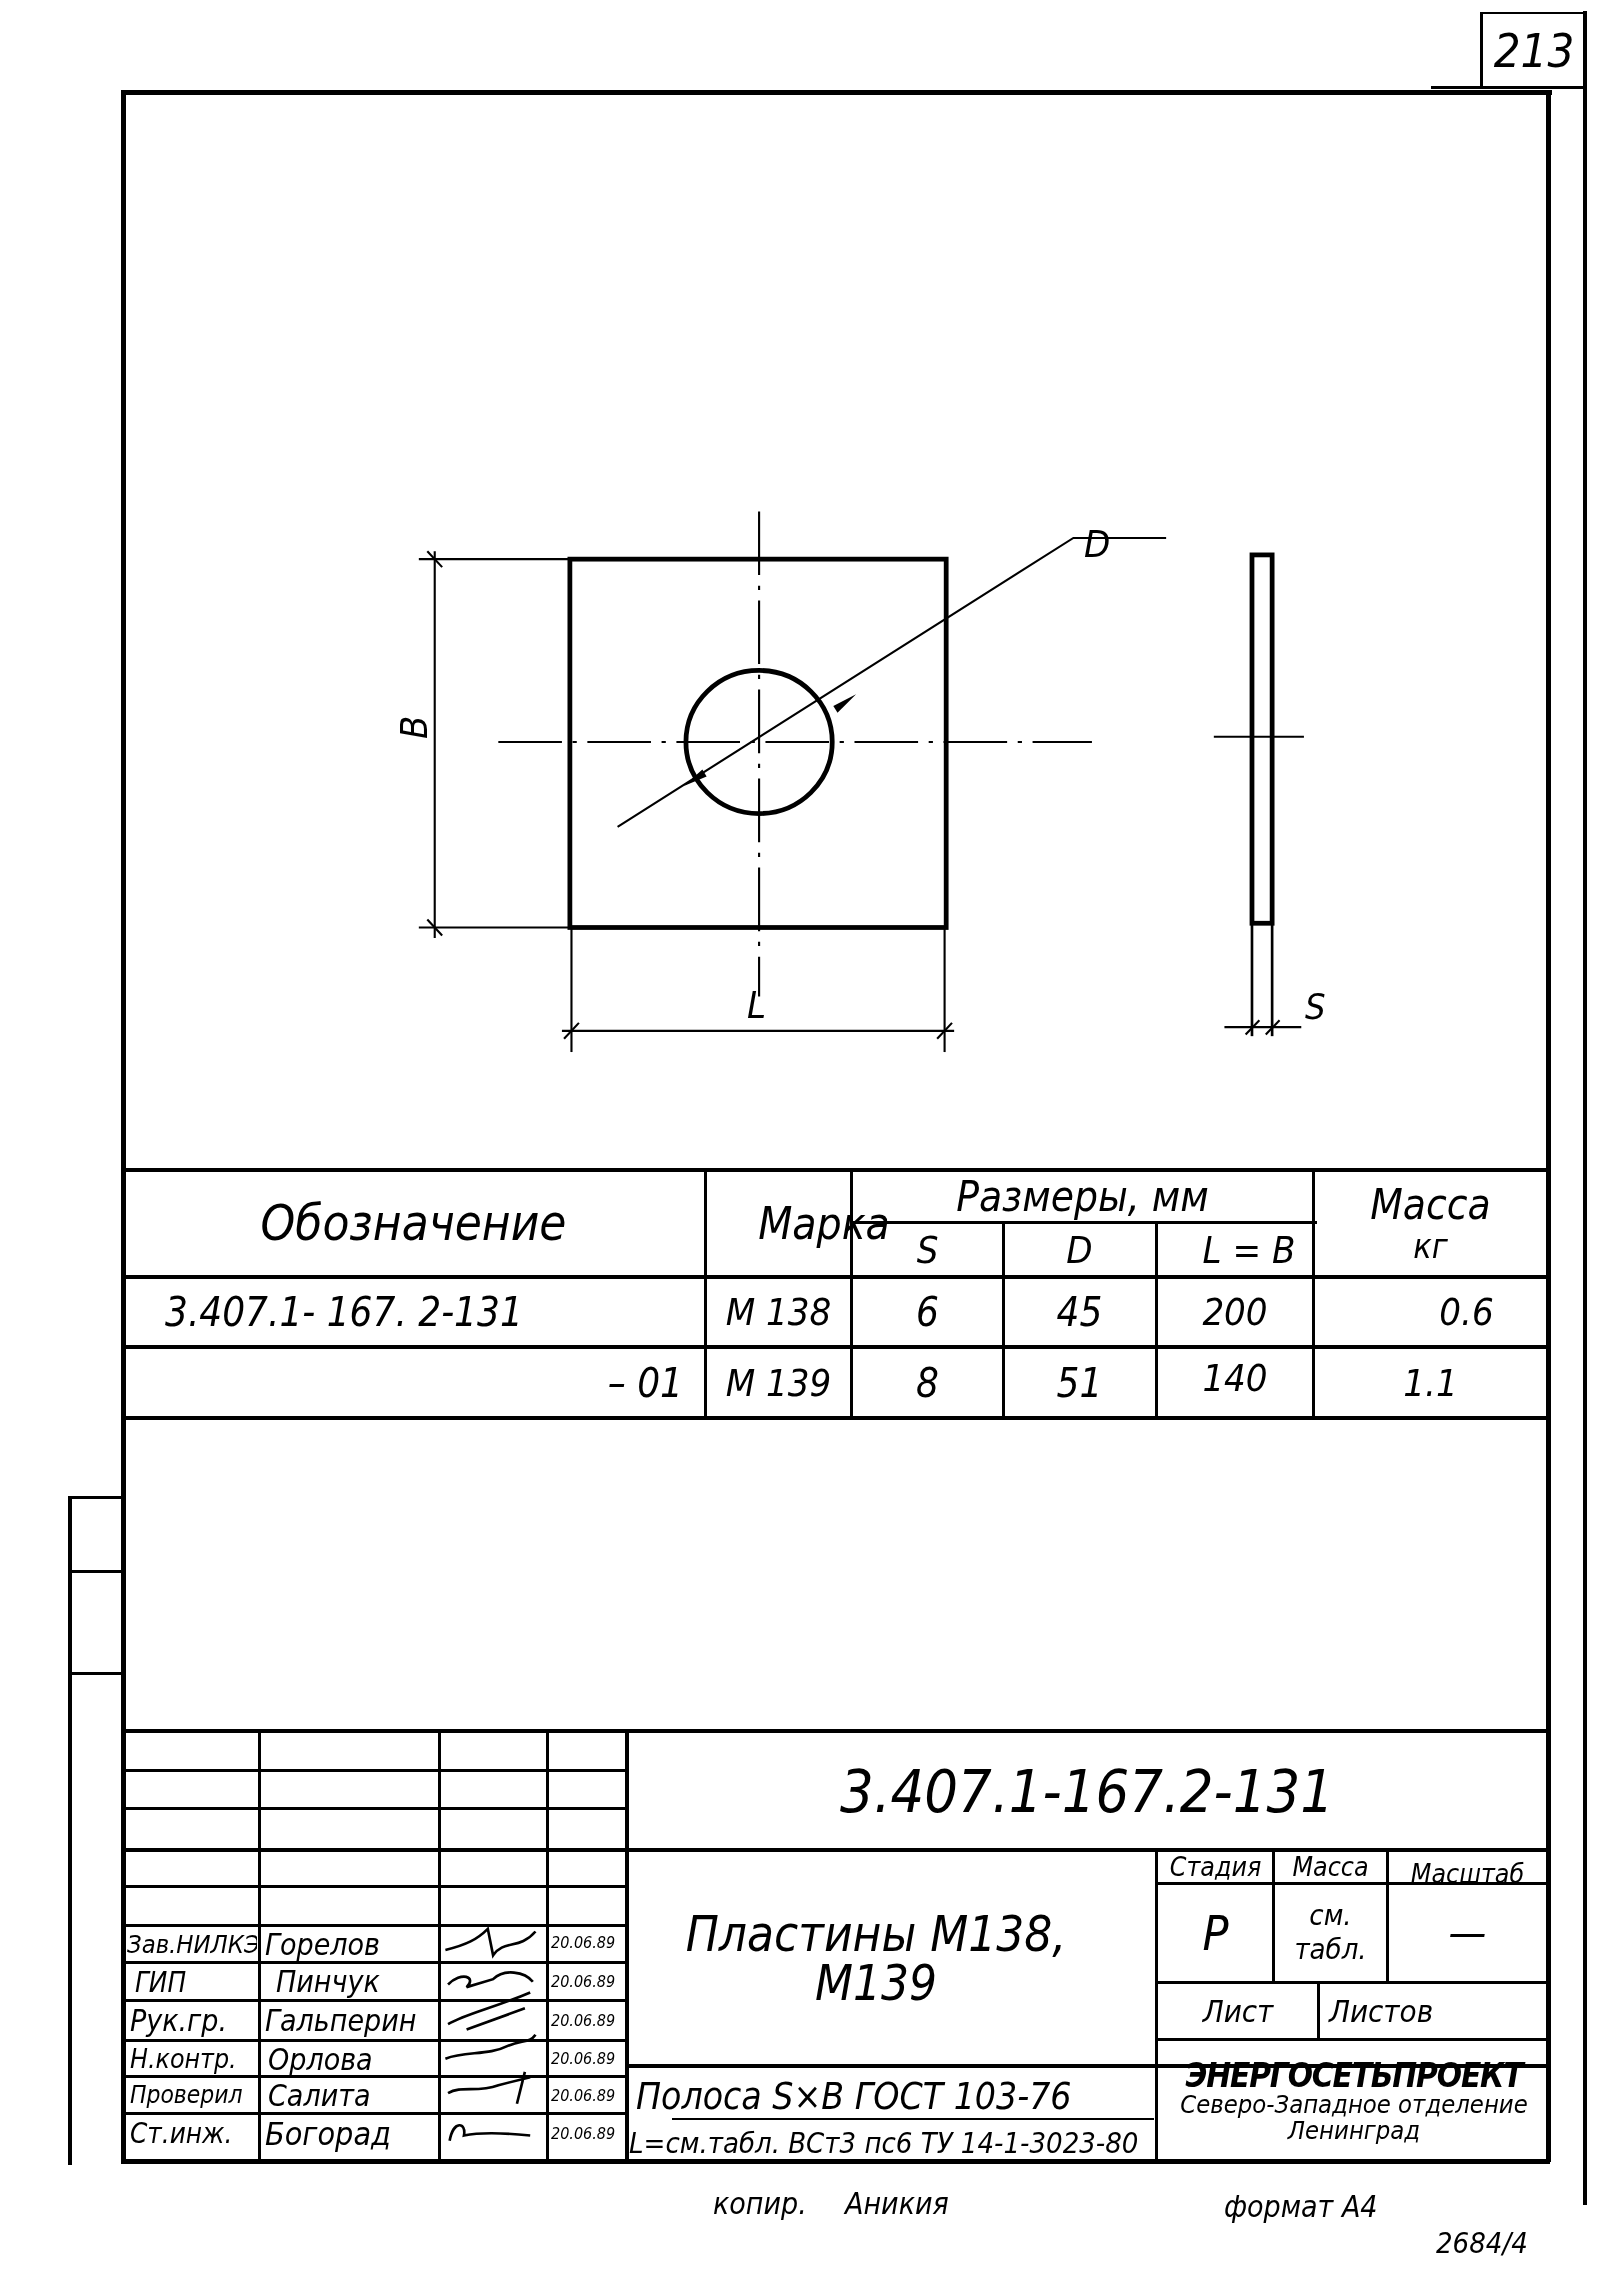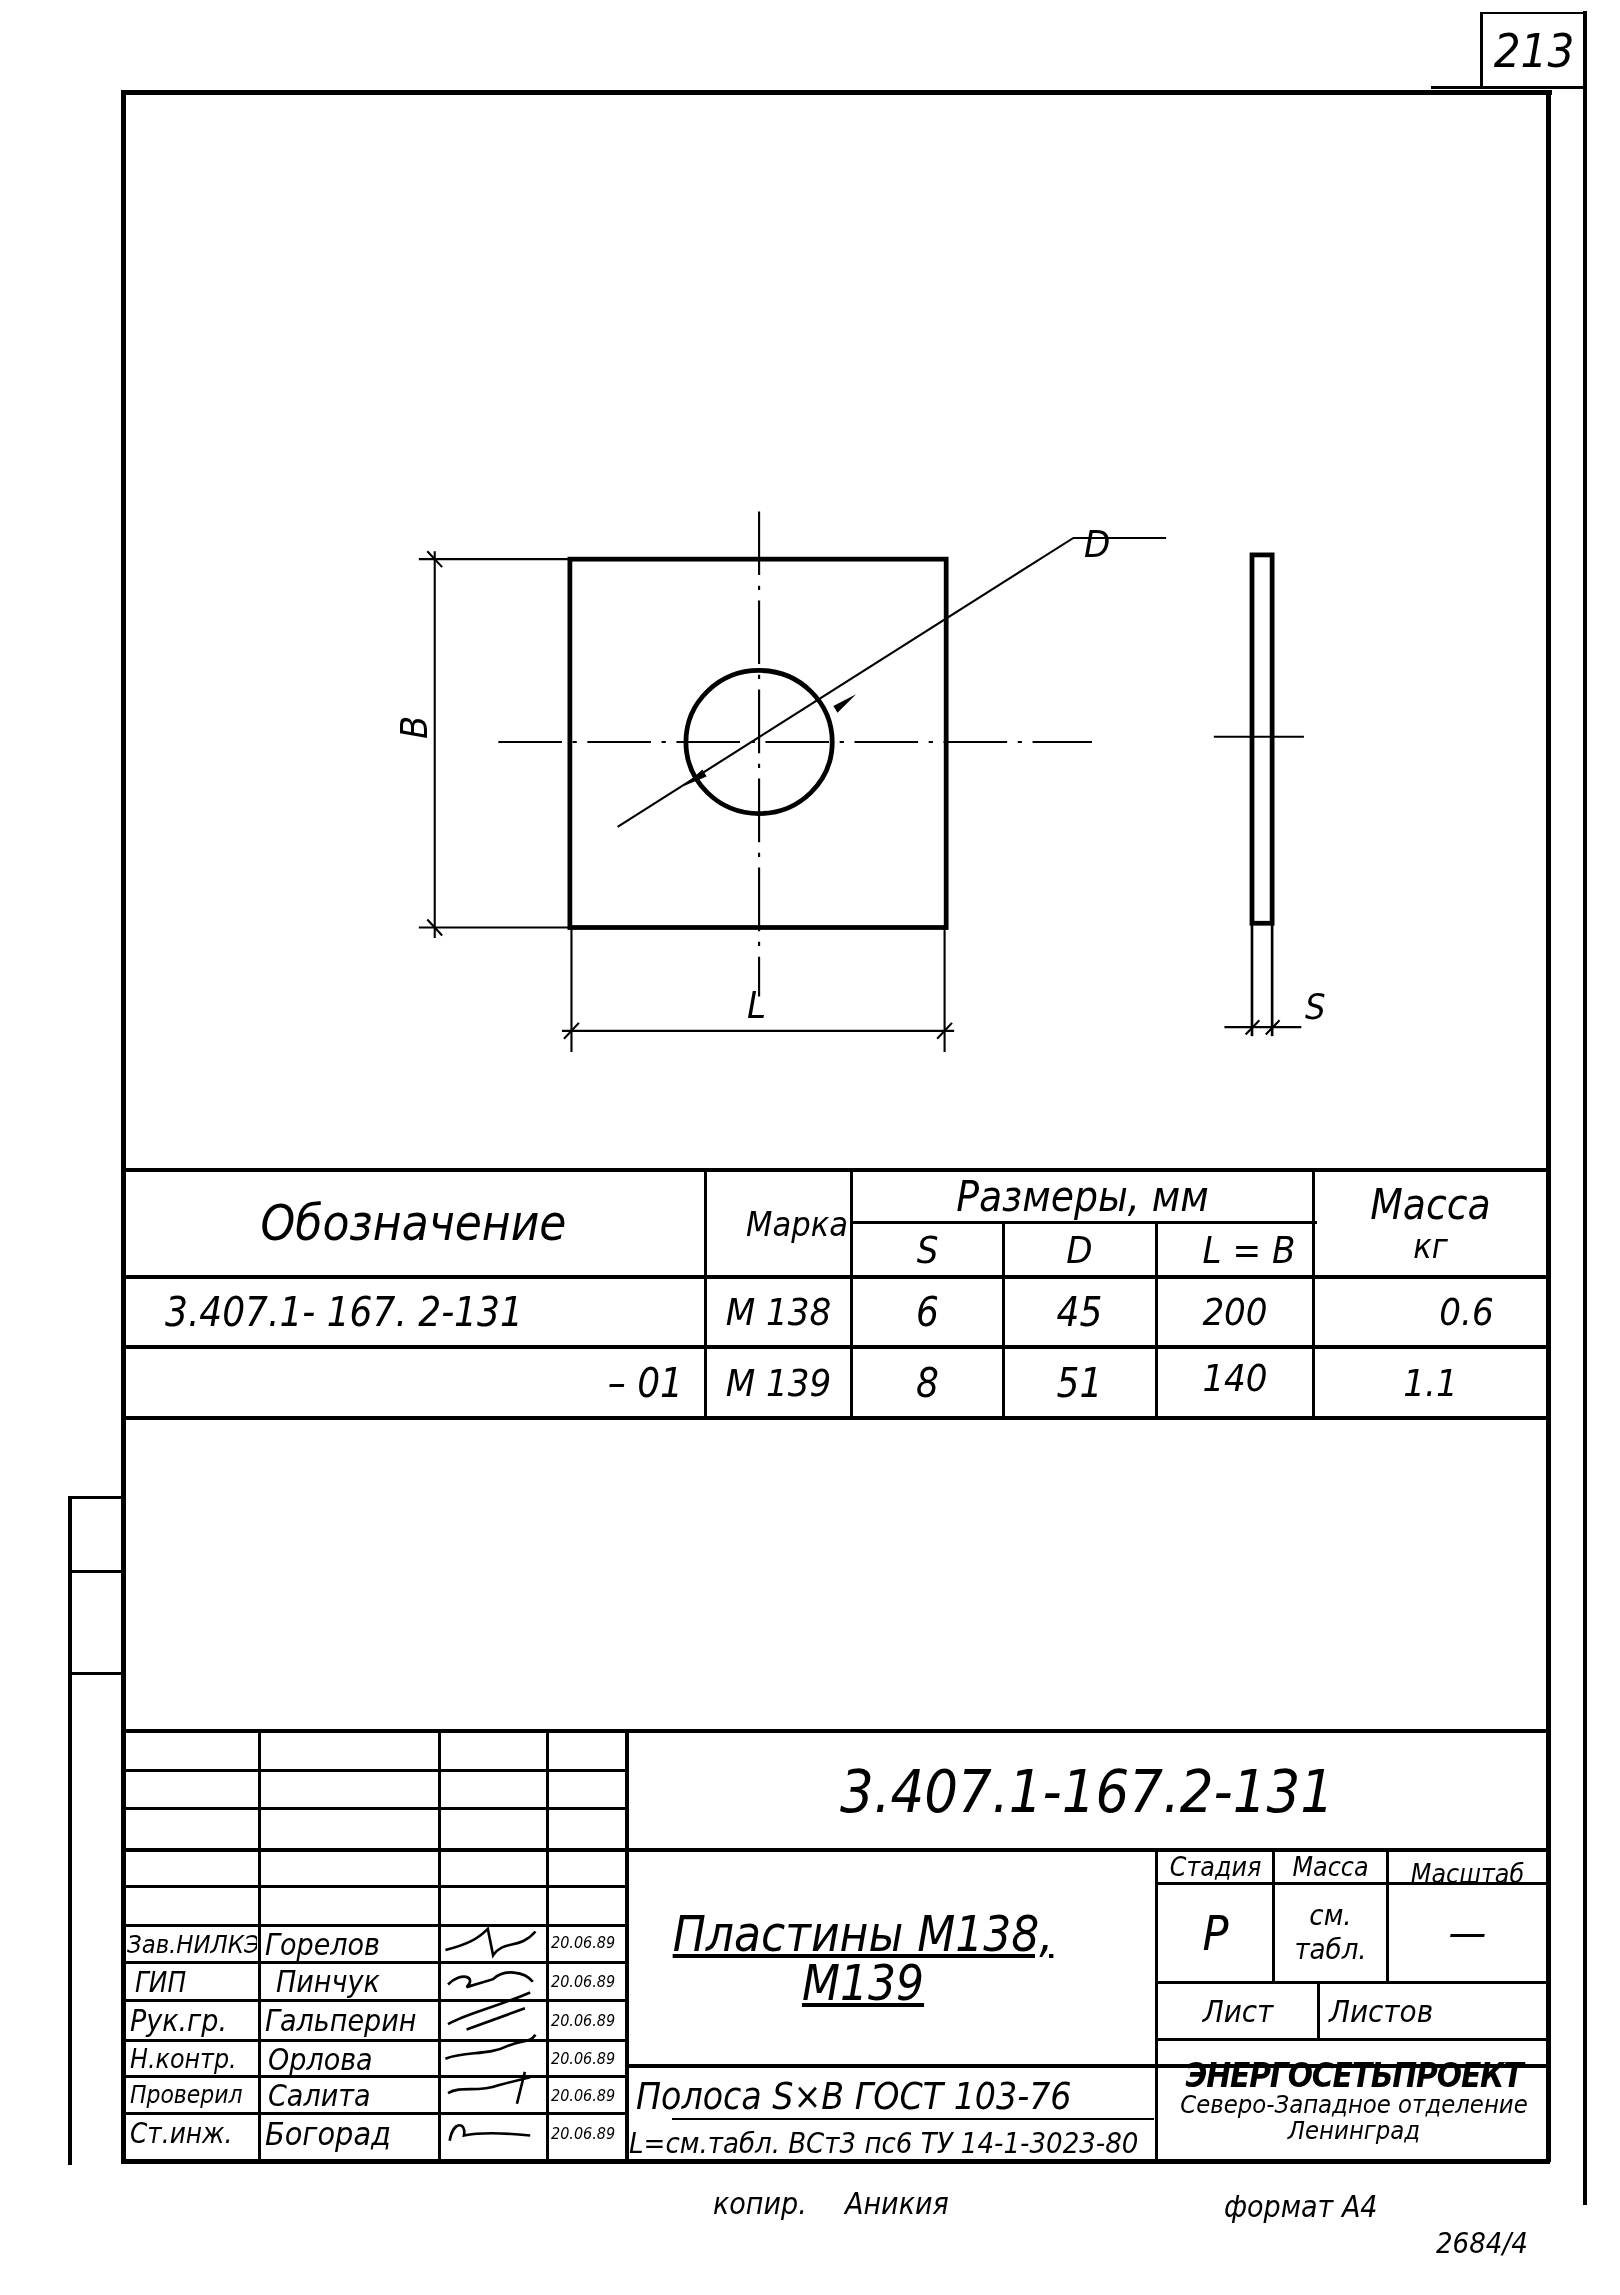--- a/index.html
+++ b/index.html
@@ -81,21 +81,21 @@
   <div class="ln" style="left:123px;top:1345px;width:1426px;height:3.7px;"></div>
   <div class="ln" style="left:123px;top:1416px;width:1426px;height:4.2px;"></div>
 
   <div class="ln" style="left:704px;top:1168px;width:3.2px;height:252px;"></div>
   <div class="ln" style="left:850px;top:1168px;width:3.2px;height:252px;"></div>
   <div class="ln" style="left:1002px;top:1222px;width:2.7px;height:198px;"></div>
   <div class="ln" style="left:1155px;top:1222px;width:2.7px;height:198px;"></div>
   <div class="ln" style="left:1312px;top:1168px;width:3.2px;height:252px;"></div>
 
   <div class="cell hand" style="left:123px;top:1172px;width:581px;height:103px;font-size:49px;">Обозначение</div>
-  <div class="cell hand" style="left:722px;top:1172px;width:150px;height:103px;font-size:34px;">Марка</div>
+  <div class="cell hand" style="left:749px;top:1172px;width:150px;height:103px;font-size:44px;">Марка</div>
   <div class="cell hand" style="left:853px;top:1172px;width:459px;height:49px;font-size:42px;">Размеры, мм</div>
   <div class="cell hand" style="left:853px;top:1224px;width:149px;height:51px;font-size:38px;">S</div>
   <div class="cell hand" style="left:1004px;top:1224px;width:151px;height:51px;font-size:38px;">D</div>
   <div class="cell hand" style="left:1158px;top:1224px;width:154px;height:51px;font-size:38px;padding-left:28px;">L = B</div>
   <div class="cell hand" style="left:1315px;top:1172px;width:231px;height:103px;flex-direction:column;">
     <span style="font-size:42px;">Масса</span>
     <span style="font-size:34px;margin-top:3.2px;">кг</span>
   </div>
 
   <div class="cell hand left" style="left:123px;top:1279px;width:581px;height:66px;font-size:40px;padding-left:42px;">3.407.1- 167. 2-131</div>
@@ -137,21 +137,21 @@
   <div class="ln" style="left:1155px;top:1852px;width:3.2px;height:311px;"></div>
   <div class="ln" style="left:1155px;top:1882px;width:393px;height:2.7px;"></div>
   <div class="ln" style="left:1155px;top:1981px;width:393px;height:3.2px;"></div>
   <div class="ln" style="left:1155px;top:2038px;width:393px;height:2.7px;"></div>
   <div class="ln" style="left:1272px;top:1852px;width:2.7px;height:130px;"></div>
   <div class="ln" style="left:1386px;top:1852px;width:2.7px;height:130px;"></div>
   <div class="ln" style="left:1317px;top:1982px;width:2.7px;height:57px;"></div>
 
   <div class="cell hand" style="left:629px;top:1734px;width:916px;height:114px;font-size:59px;">3.407.1-167.2-131</div>
 
-  <div class="cell hand" style="left:616px;top:1852px;width:494px;height:213px;font-size:49px;text-decoration:underline;">Пластины М138, М139</div>
+  <div class="cell hand" style="left:629px;top:1852px;width:494px;height:213px;font-size:49px;">Пластины М138, М139</div>
 
   <div class="abs hand" style="left:636px;top:2075px;width:514px;font-size:37px;white-space:nowrap;">Полоса  S×B  ГОСТ 103-76</div>
   <div class="ln" style="left:672px;top:2118px;width:482px;height:2.1px;"></div>
   <div class="abs hand" style="left:629px;top:2126px;width:525px;font-size:29px;white-space:nowrap;">L=см.табл. ВСт3 пс6 ТУ 14-1-3023-80</div>
 
   <div class="cell hand" style="left:1159px;top:1852px;width:113px;height:30px;font-size:26.5px;">Стадия</div>
   <div class="cell hand" style="left:1275px;top:1852px;width:111px;height:30px;font-size:26.5px;">Масса</div>
   <div class="cell hand" style="left:1389px;top:1852px;width:157px;height:44px;font-size:26.5px;">Масштаб</div>
   <div class="cell hand" style="left:1159px;top:1884px;width:113px;height:97px;font-size:48px;">Р</div>
   <div class="cell hand" style="left:1275px;top:1884px;width:111px;height:97px;flex-direction:column;">

